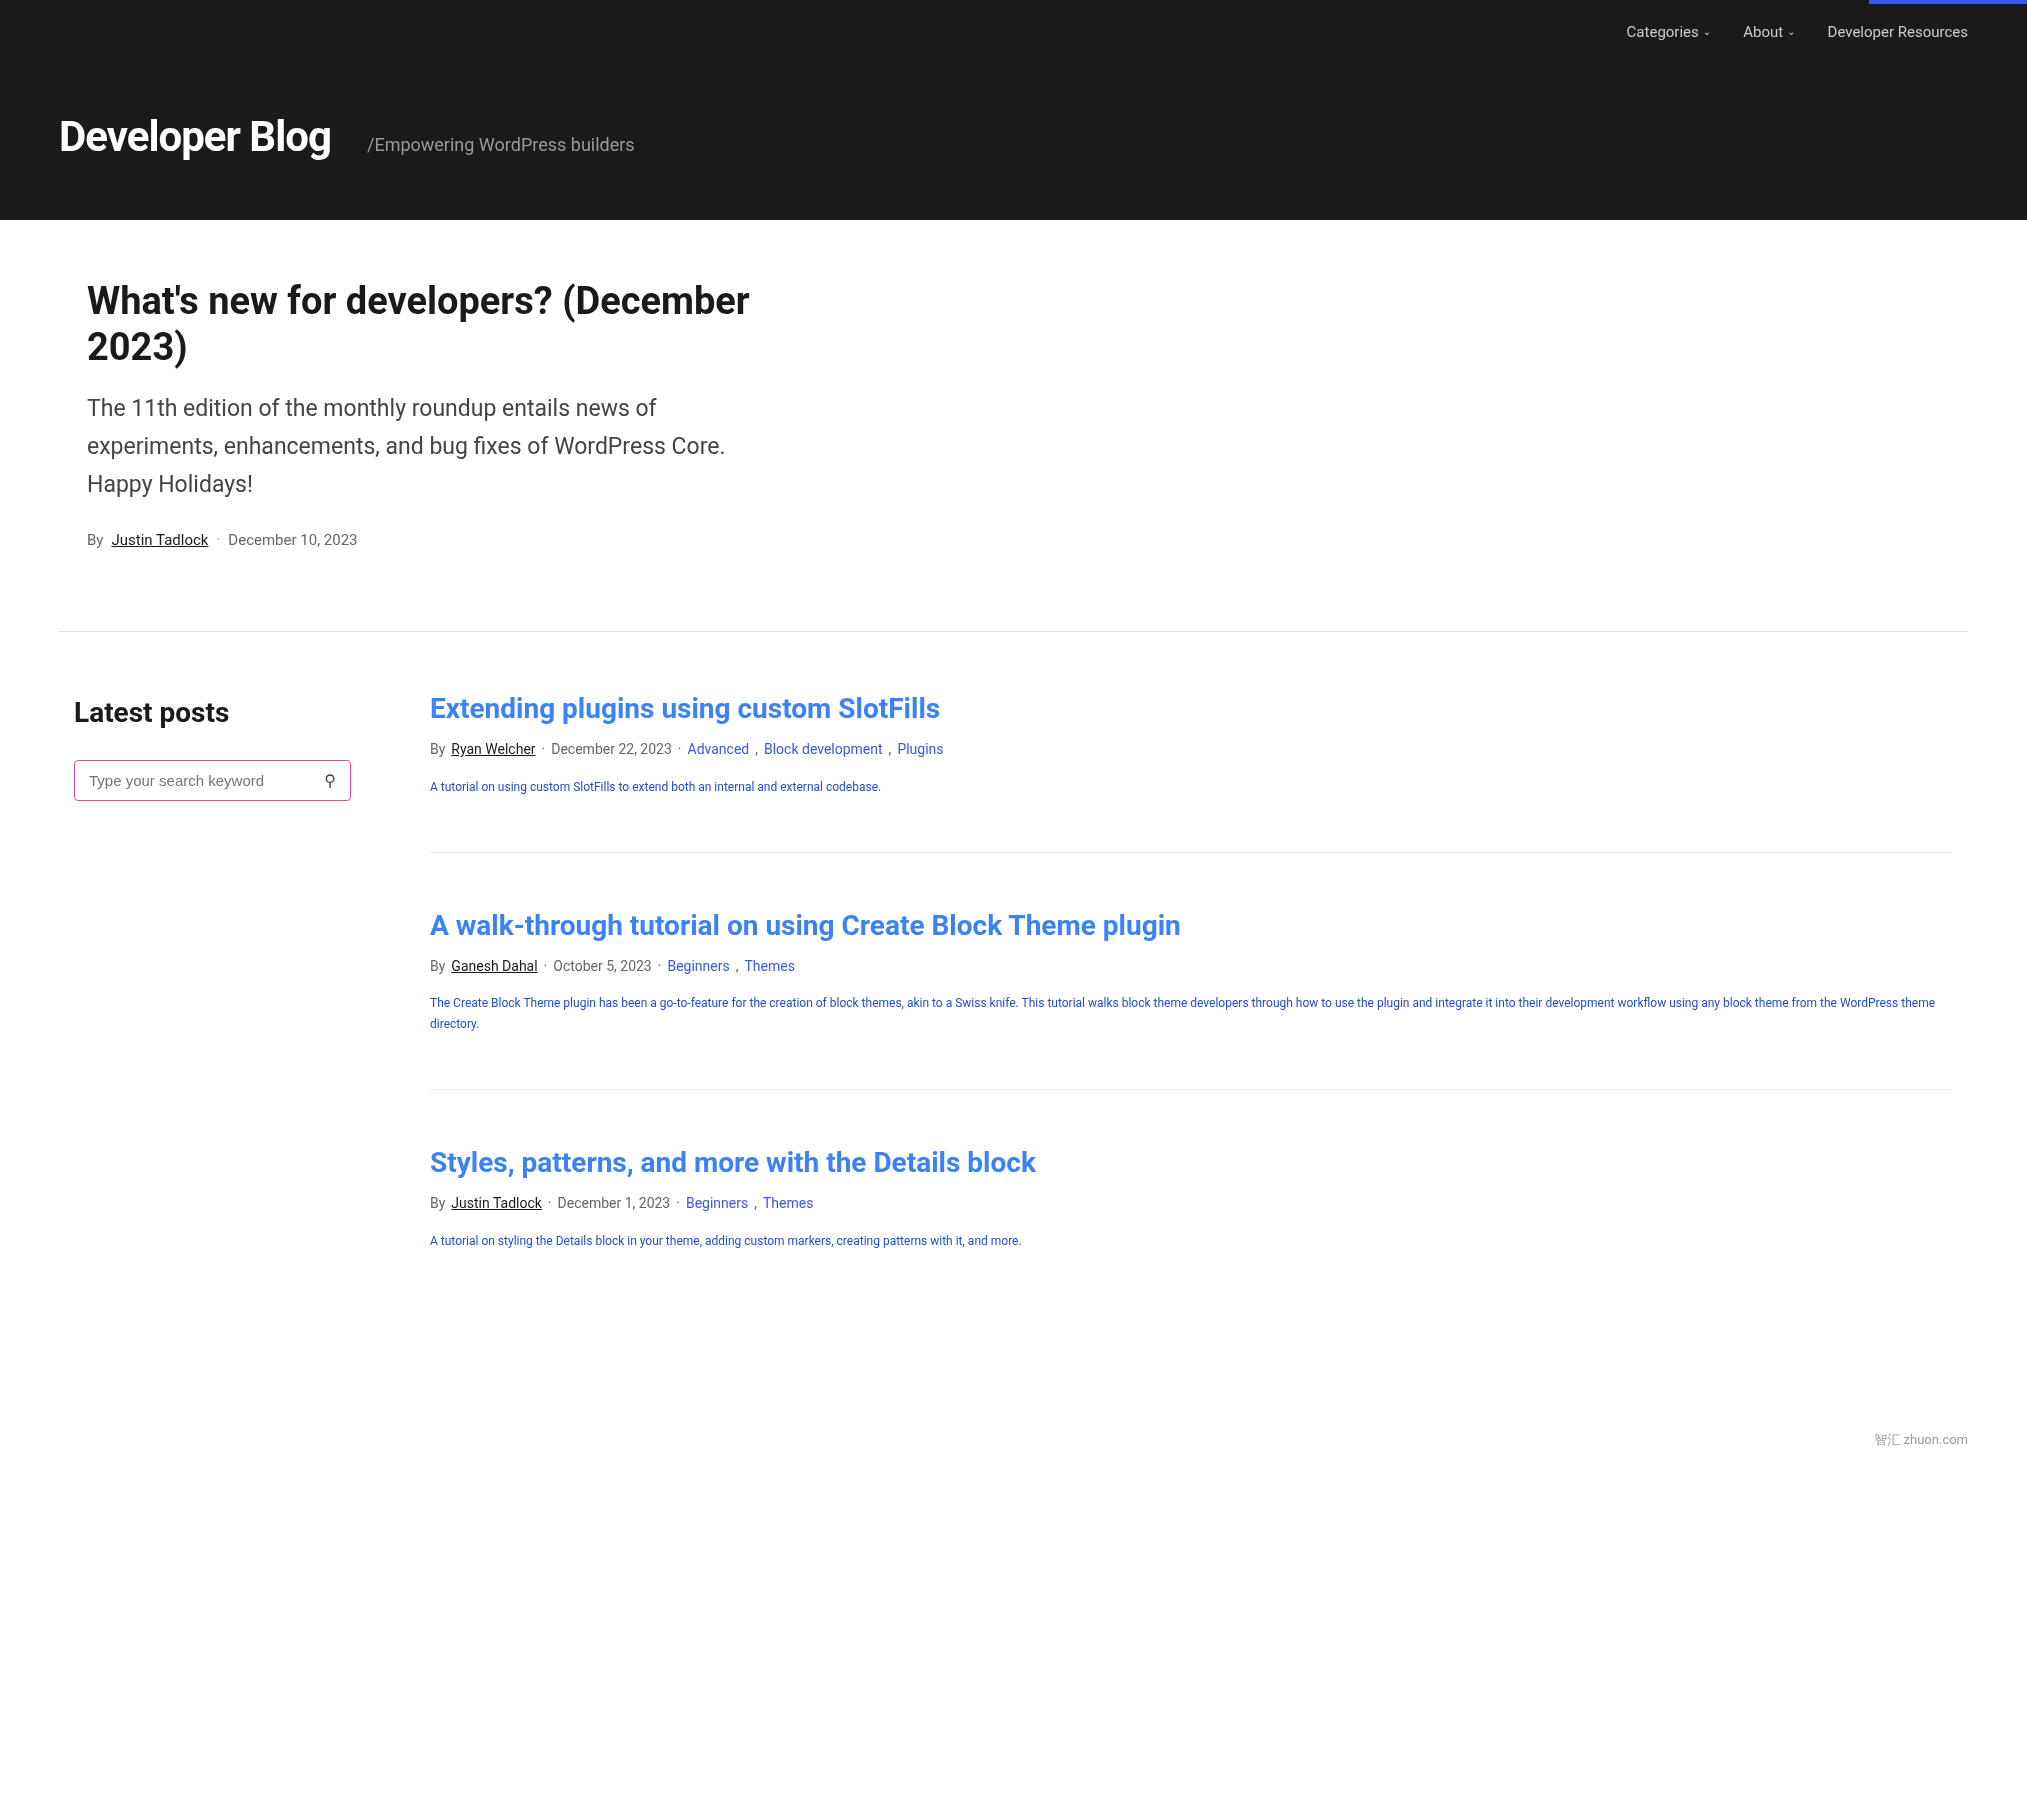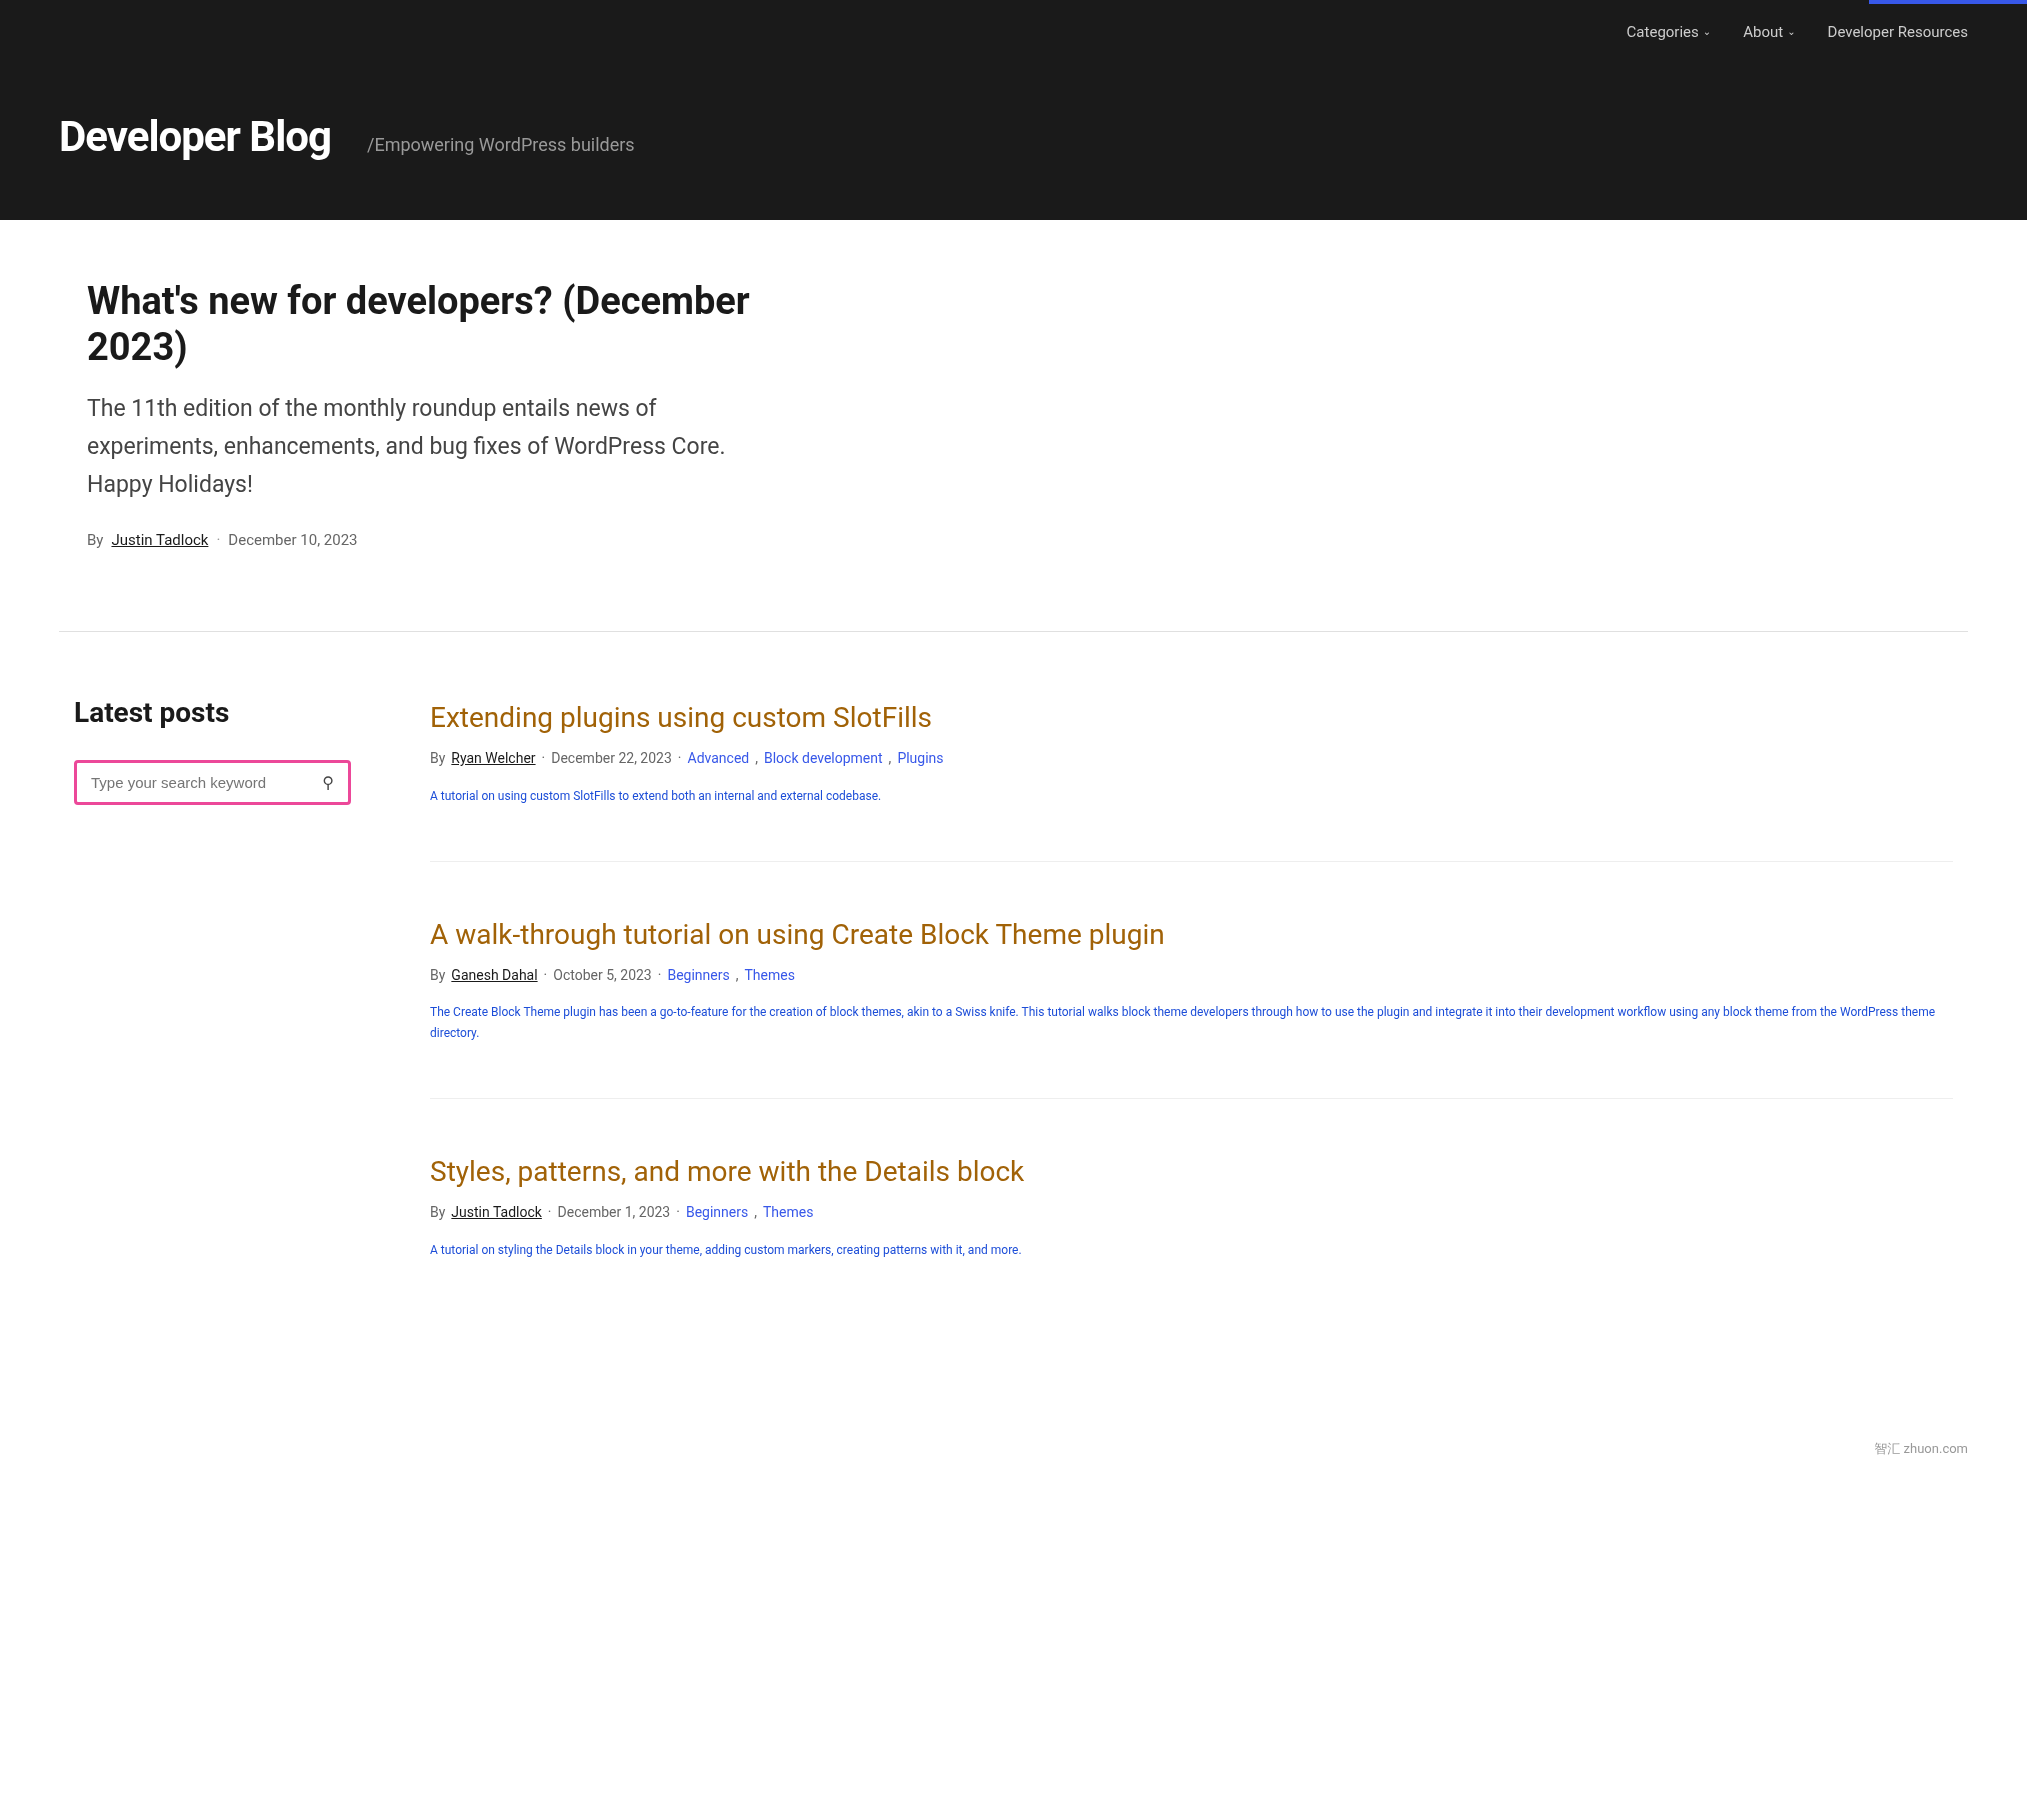--- a/index.html
+++ b/index.html
@@ -144,21 +144,21 @@
     }
 
     .sidebar-title {
       font-size: 28px;
       font-weight: 700;
       margin-bottom: 24px;
     }
 
     .search-box {
       display: flex;
-      border: 3px solid #ec4899;
+      border: 1px solid #ec4899;
       border-radius: 4px;
       overflow: hidden;
       background: #fff;
     }
 
     .search-input {
       flex: 1;
       border: none;
       outline: none;
       padding: 10px 14px;
@@ -188,25 +188,24 @@
       padding-bottom: 55px;
       border-bottom: 1px solid #eee;
     }
 
     .post-item:last-child {
       border-bottom: none;
     }
 
     .post-title {
       font-size: 28px;
-      font-weight: 400;
-      color: #a16207;
+      font-weight: 700;
+      color: #3b82f6;
       margin-bottom: 12px;
       line-height: 1.25;
-      margin-top: 9px;
     }
 
     .post-meta {
       font-size: 14px;
       color: #666;
       display: flex;
       align-items: center;
       gap: 6px;
       margin-bottom: 16px;
       flex-wrap: wrap;

